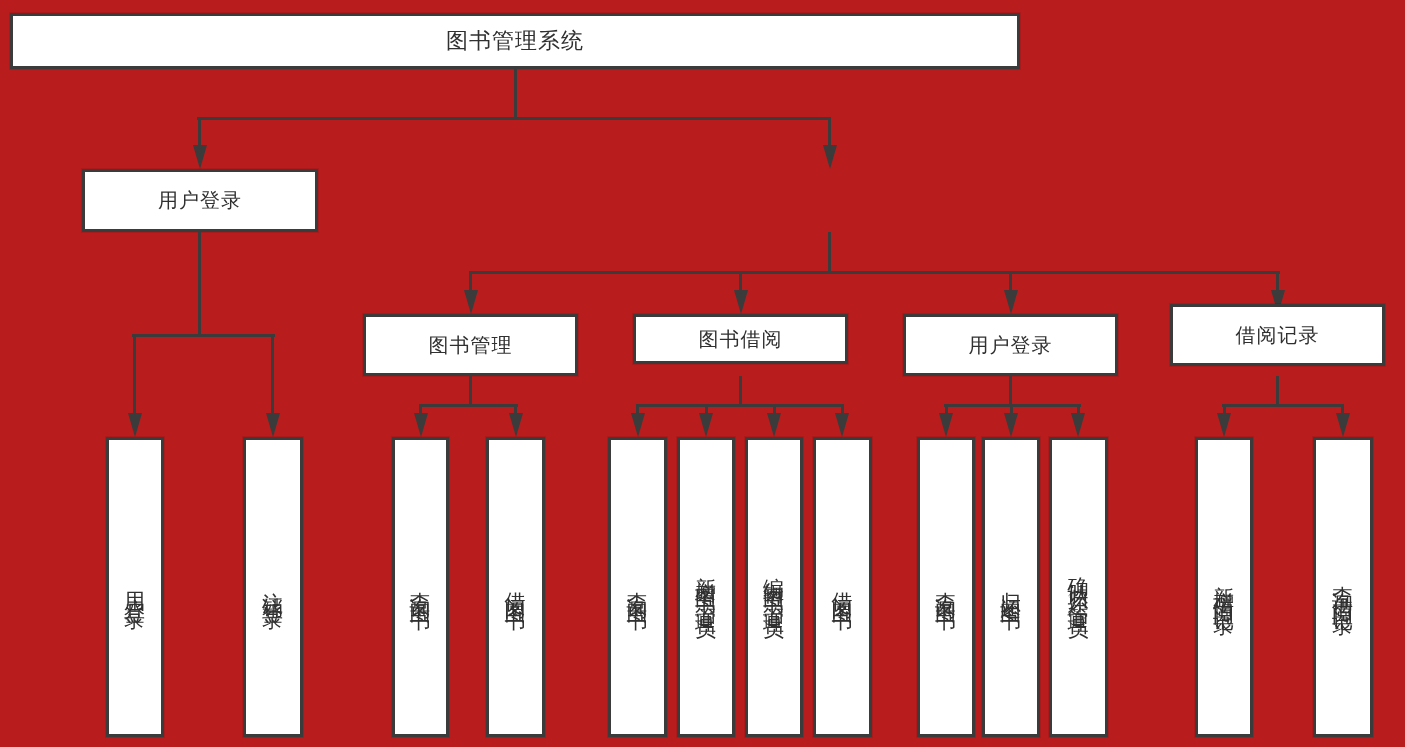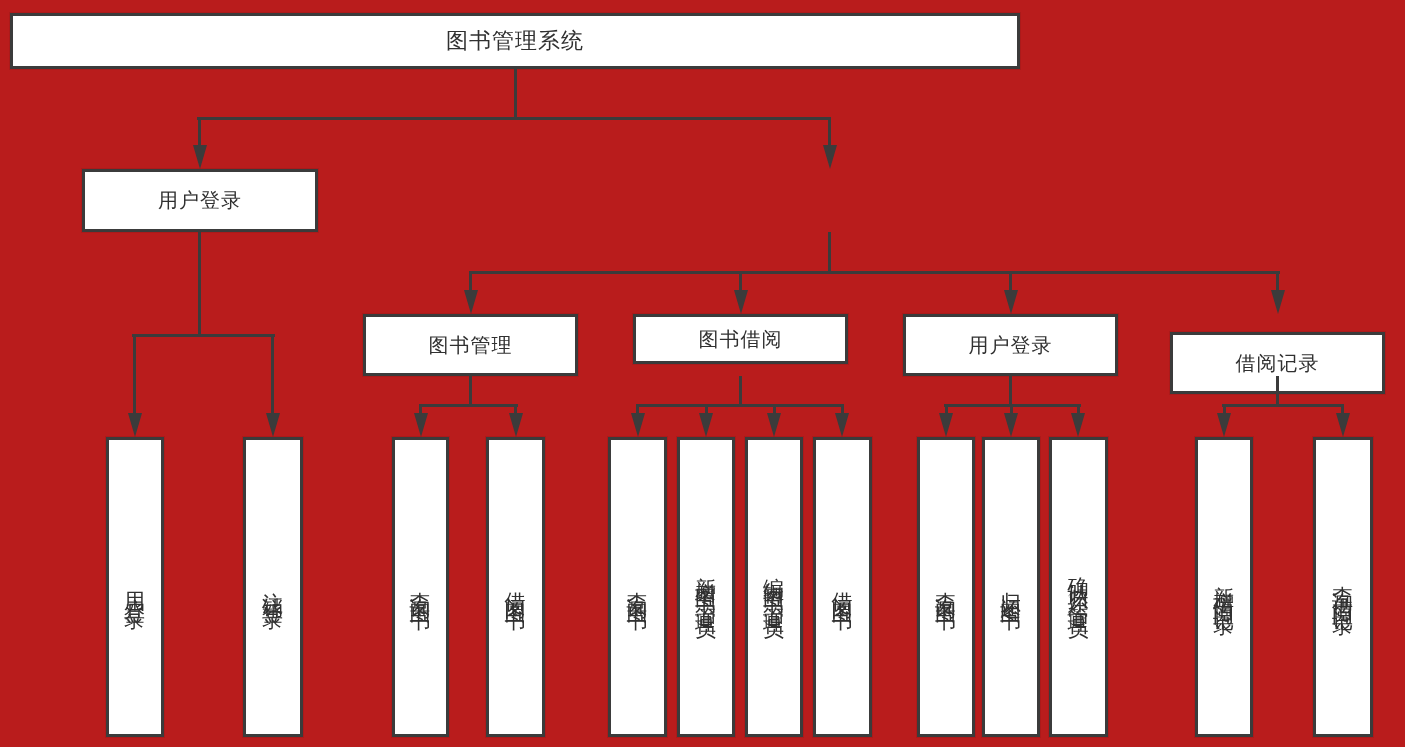--- a/index.html
+++ b/index.html
@@ -74,21 +74,21 @@
 
   <div class="box lv23" style="left:363px;top:314px;width:215px;height:62px">
     <span>图书管理</span>
   </div>
   <div class="box lv23" style="left:633px;top:314px;width:215px;height:50px">
     <span>图书借阅</span>
   </div>
   <div class="box lv23" style="left:903px;top:314px;width:215px;height:62px">
     <span>用户登录</span>
   </div>
-  <div class="box lv23" style="left:1170px;top:332px;width:215px;height:62px">
+  <div class="box lv23" style="left:1170px;top:304px;width:215px;height:62px">
     <span>借阅记录</span>
   </div>
 
   <div class="vl" style="left:469px;top:376px;height:31px"></div>
   <div class="hl" style="left:419px;top:404px;width:99px"></div>
   <div class="vl" style="left:419px;top:404px;height:10px"></div>
   <div class="vl" style="left:514px;top:404px;height:10px"></div>
   <div class="arrow" style="left:414px;top:413px"></div>
   <div class="arrow" style="left:509px;top:413px"></div>
 

